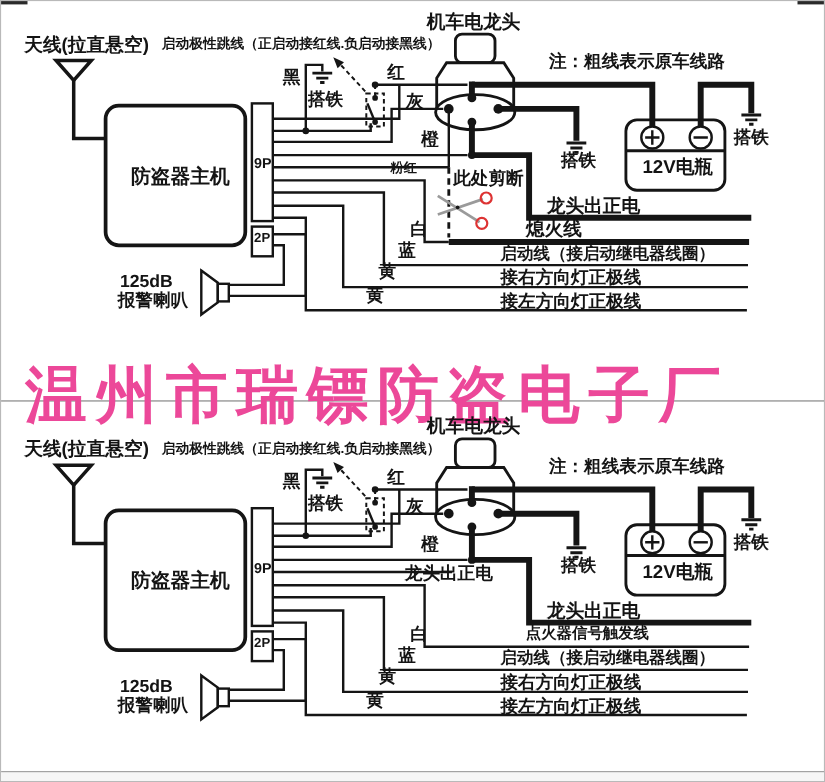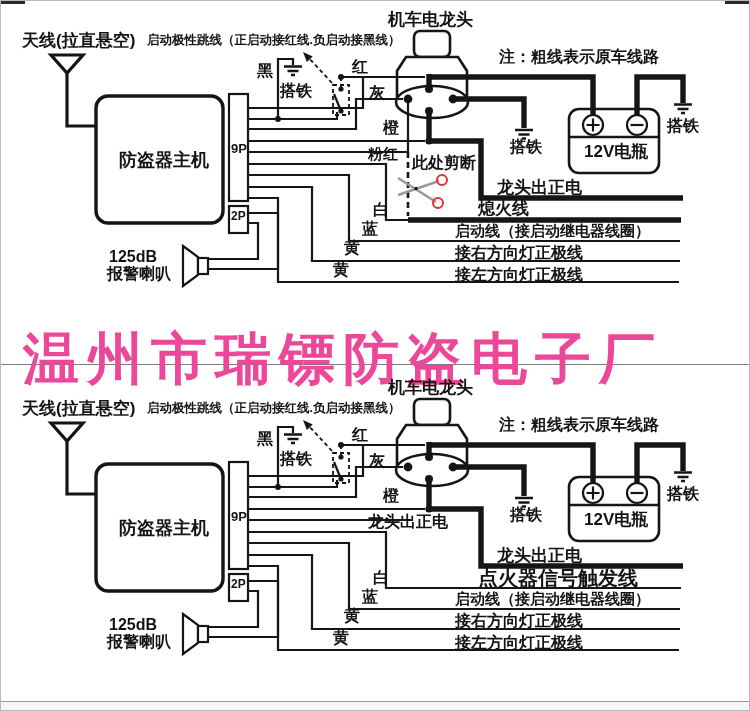--- a/index.html
+++ b/index.html
@@ -167,21 +167,21 @@
       <div class="lbl" style="left: 21px; top: 31px; font-size: 17px;">天线(拉直悬空)</div>
       <div class="lbl" style="left: 146px; top: 33px; font-size: 12.5px;">启动极性跳线（正启动接红线.负启动接黑线）</div>
       <div class="lbl" style="left: 256px; top: 62px; font-size: 16px;">黑</div>
       <div class="lbl" style="left: 279px; top: 82px; font-size: 16px;">搭铁</div>
       <div class="lbl" style="left: 351px; top: 58px; font-size: 16px;">红</div>
       <div class="lbl" style="left: 368px; top: 84px; font-size: 16px;">灰</div>
       <div class="lbl" style="left: 387px; top: 10px; font-size: 17px;">机车电龙头</div>
       <div class="lbl" style="left: 498px; top: 48px; font-size: 16px;">注：粗线表示原车线路</div>
       <div class="lbl" style="left: 382px; top: 119px; font-size: 16px;">橙</div>
       <div class="lbl" style="left: 509px; top: 138px; font-size: 16px;">搭铁</div>
-      <div class="lbl" style="left: 367px; top: 145px; font-size: 15px;">粉红</div>
+      <div class="lbl" style="left: 354px; top: 145px; font-size: 12px;">粉红</div>
       <div class="lbl" style="left: 411px; top: 154px; font-size: 16px; text-align: center;">此处剪断</div>
       <div class="lbl" style="left: 496px; top: 178px; font-size: 17px;">龙头出正电</div>
       <div class="lbl" style="left: 372px; top: 201px; font-size: 16px;">白</div>
       <div class="lbl" style="left: 477px; top: 199px; font-size: 17px;">熄火线</div>
       <div class="lbl" style="left: 361px; top: 220px; font-size: 16px;">蓝</div>
       <div class="lbl" style="left: 454px; top: 222px; font-size: 15px;">启动线（接启动继电器线圈）</div>
       <div class="lbl" style="left: 343px; top: 239px; font-size: 16px;">黄</div>
       <div class="lbl" style="left: 454px; top: 244px; font-size: 16px;">接右方向灯正极线</div>
       <div class="lbl" style="left: 332px; top: 261px; font-size: 16px;">黄</div>
       <div class="lbl" style="left: 454px; top: 266px; font-size: 16px;">接左方向灯正极线</div>
@@ -200,21 +200,21 @@
       <div class="lbl" style="left: 279px; top: 82px; font-size: 16px;">搭铁</div>
       <div class="lbl" style="left: 351px; top: 58px; font-size: 16px;">红</div>
       <div class="lbl" style="left: 368px; top: 84px; font-size: 16px;">灰</div>
       <div class="lbl" style="left: 387px; top: 10px; font-size: 17px;">机车电龙头</div>
       <div class="lbl" style="left: 498px; top: 48px; font-size: 16px;">注：粗线表示原车线路</div>
       <div class="lbl" style="left: 382px; top: 119px; font-size: 16px;">橙</div>
       <div class="lbl" style="left: 509px; top: 138px; font-size: 16px;">搭铁</div>
       <div class="lbl" style="left: 367px; top: 145px; font-size: 16px;">龙头出正电</div>
       <div class="lbl" style="left: 496px; top: 178px; font-size: 17px;">龙头出正电</div>
       <div class="lbl" style="left: 372px; top: 201px; font-size: 16px;">白</div>
-      <div class="lbl" style="left: 477px; top: 199px; font-size: 20px; text-align: center;">点火器信号触发线</div>
+      <div class="lbl" style="left: 477px; top: 199px; font-size: 14px; text-align: center;">点火器信号触发线</div>
       <div class="lbl" style="left: 361px; top: 220px; font-size: 16px;">蓝</div>
       <div class="lbl" style="left: 454px; top: 222px; font-size: 15px;">启动线（接启动继电器线圈）</div>
       <div class="lbl" style="left: 343px; top: 239px; font-size: 16px;">黄</div>
       <div class="lbl" style="left: 454px; top: 244px; font-size: 16px;">接右方向灯正极线</div>
       <div class="lbl" style="left: 332px; top: 261px; font-size: 16px;">黄</div>
       <div class="lbl" style="left: 454px; top: 266px; font-size: 16px;">接左方向灯正极线</div>
       <div class="lbl" style="left: 118px; top: 150px; font-size: 18px;">防盗器主机</div>
       <div class="lbl" style="left: 230px; top: 141px; font-size: 13px;">9P</div>
       <div class="lbl" style="left: 230px; top: 209px; font-size: 12px;">2P</div>
       <div class="lbl" style="left: 108px; top: 248px; font-size: 16px;">125dB</div>

